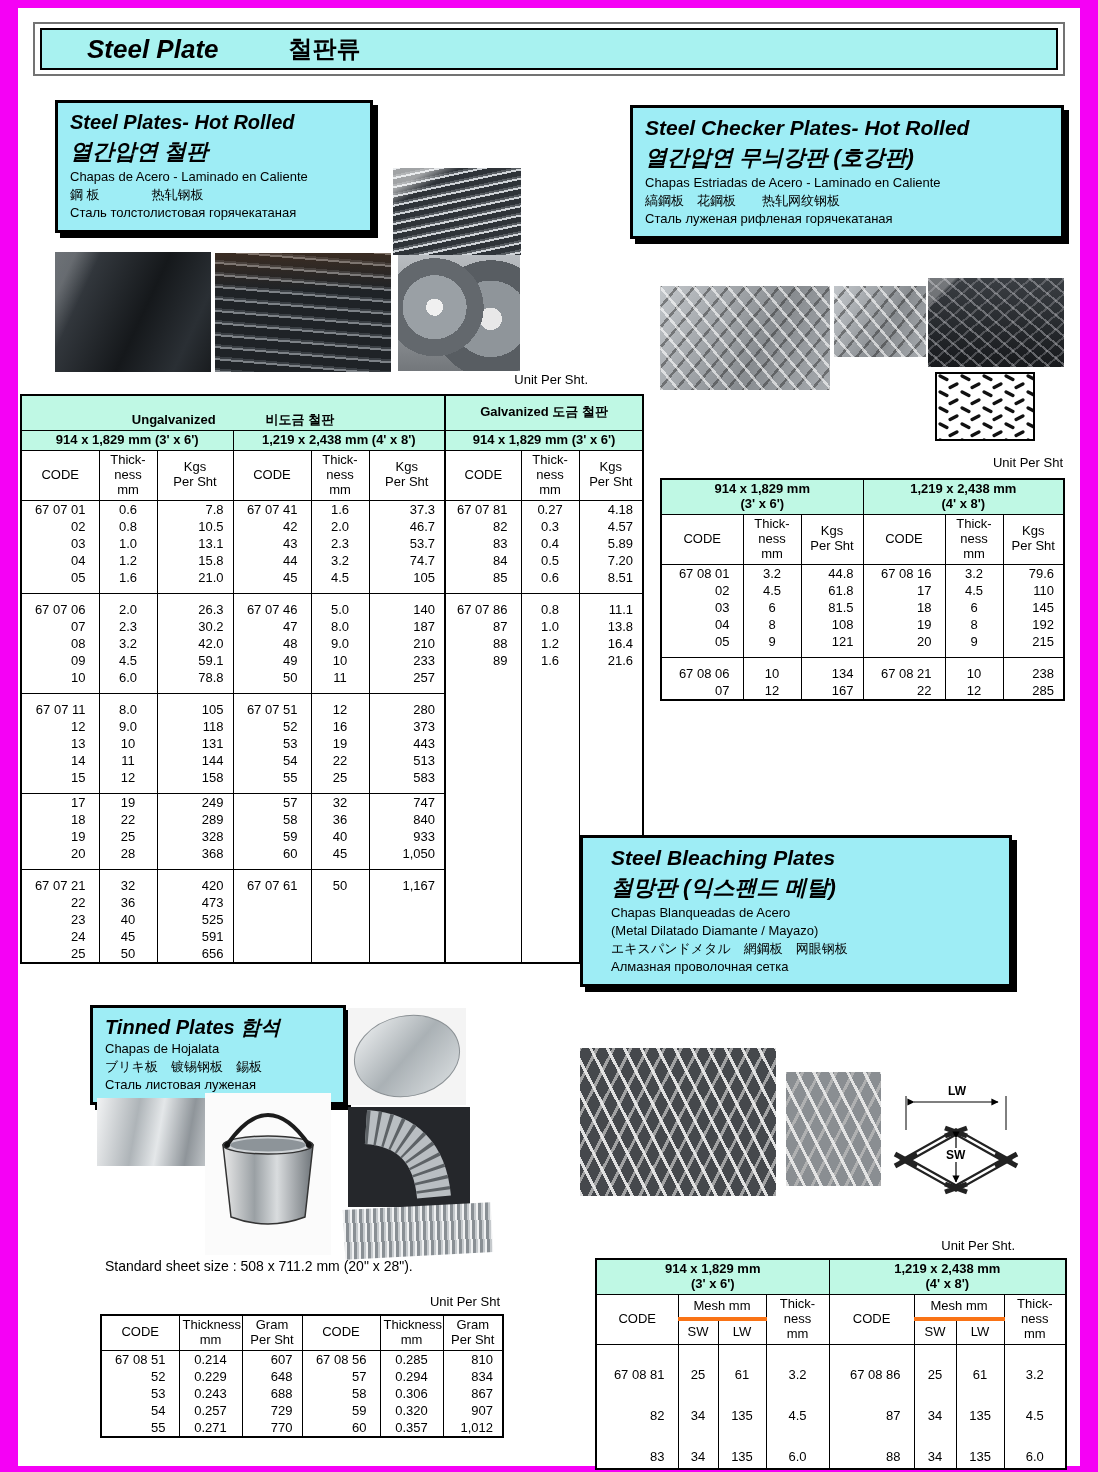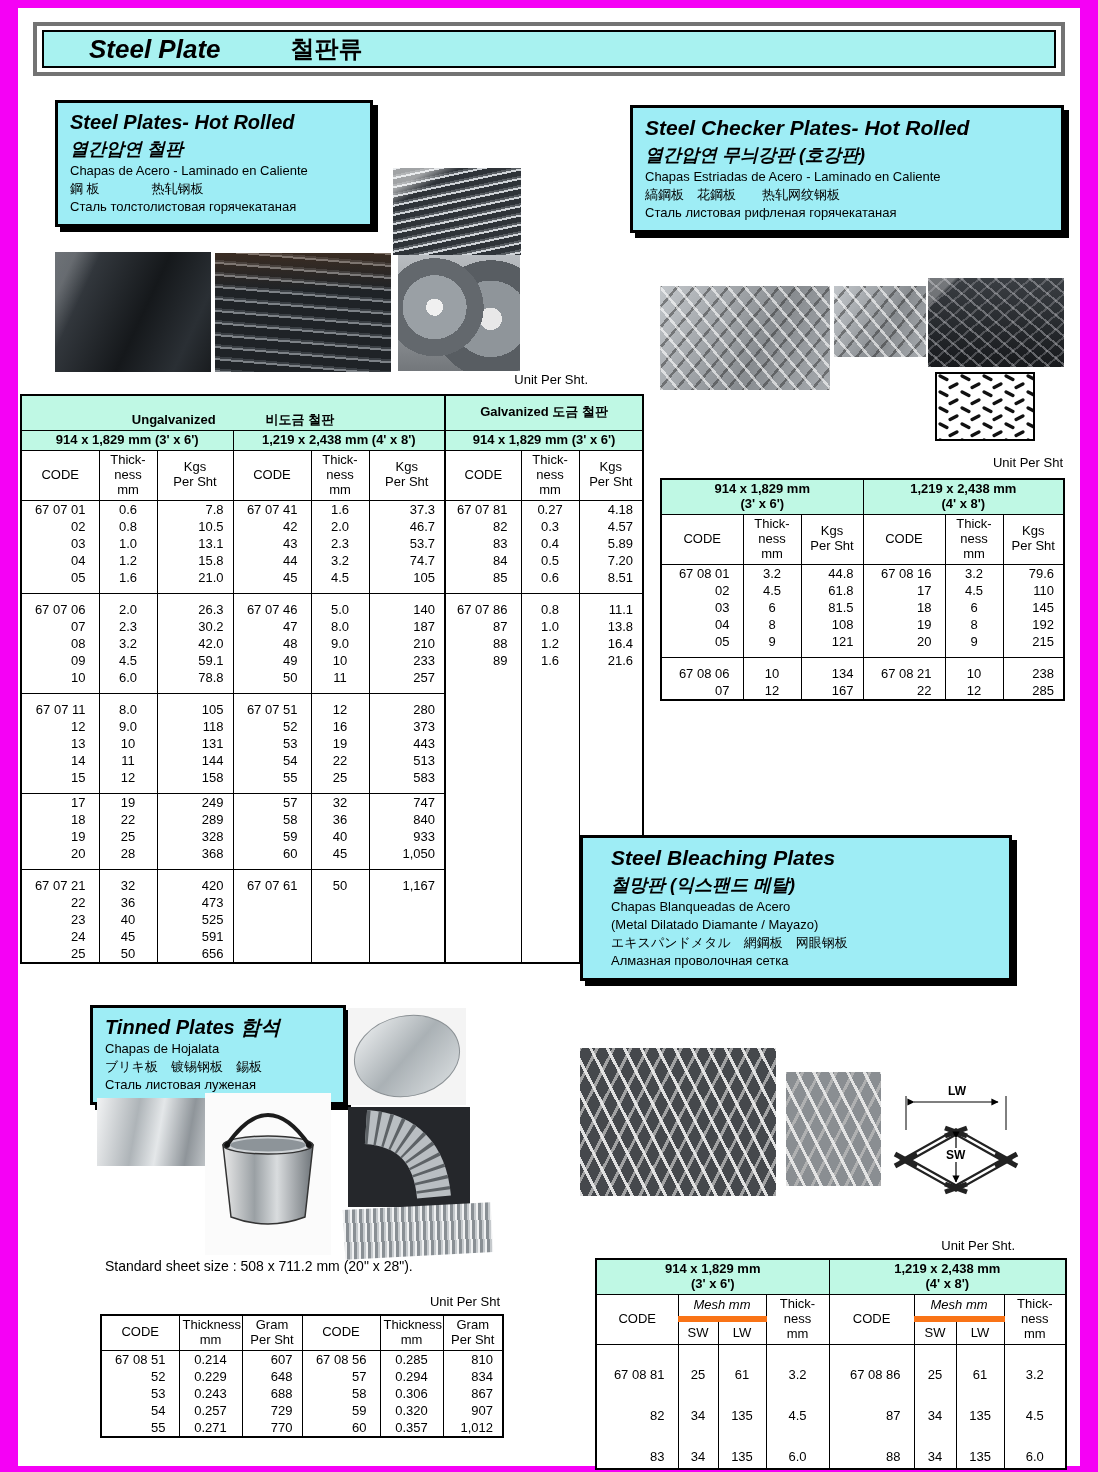--- a/index.html
+++ b/index.html
@@ -6,32 +6,32 @@
   html,body { background:#fff; }
   body { font-family:"Liberation Sans", sans-serif; }
   .page { position:relative; width:1098px; height:1472px; background:#fff; overflow:hidden; }
   .edge { position:absolute; top:0; bottom:0; width:18px; background:#f501f5; }
   .edge.left { left:0; } .edge.right { right:0; }
   .edge-top { position:absolute; left:0; right:0; top:0; height:8px; background:#f501f5; }
   .edge-bot { position:absolute; left:0; right:0; bottom:0; height:6px; background:#f501f5; }
 
   
   .header-outer { position:absolute; left:33px; top:22px; width:1032px; height:54px;
-    border:4px solid #737373; background:#fff; padding:4px 5px; }
+    border:2px solid #737373; background:#fff; padding:4px 5px; }
   .header-inner { height:100%; background:#a8f2f0; border:2px solid #000;
     display:flex; align-items:center; padding-left:45px; }
   .ht { font-size:26px; font-weight:bold; font-style:italic; }
   .hk { font-size:24px; font-weight:bold; margin-left:70px; }
 
   
   .titlebox { position:absolute; background:#9eedf5; border:3px solid #000;
     box-shadow:5px 5px 0 #000; padding:7px 12px 9px; }
   .tb-title { font-size:20px; font-weight:bold; font-style:italic; line-height:1.2; }
   .tb-title2 { font-size:19px; font-weight:bold; font-style:italic; line-height:1.2; }
-  .tb-kr { font-size:18px; font-weight:bold; font-style:italic; margin-top:3px; }
+  .tb-kr { font-size:22px; font-weight:bold; font-style:italic; margin-top:3px; }
   .tb-sm { font-size:13px; margin-top:3px; line-height:1.15; }
   .titlebox.big .tb-title { font-size:21px; }
 
   
   .photo { position:absolute; }
   .plates-stack { background-image:
     linear-gradient(150deg, rgba(255,255,255,.55) 0 14%, rgba(255,255,255,0) 24%),
     repeating-linear-gradient(168deg, #cfd3d7 0 2px, #2e3338 2px 7px, #565b60 7px 9px); }
   .darkplate { background-image:
     linear-gradient(115deg, rgba(255,255,255,.22) 0 10%, rgba(255,255,255,0) 22%),
@@ -67,21 +67,21 @@
   .note { position:absolute; font-size:14px; color:#000; }
 
   
   table.tbl { position:absolute; border-collapse:collapse; table-layout:fixed;
     background:#fff; border:2px solid #000; font-size:13px; color:#000; }
   .tbl th, .tbl td { border-left:1px solid #000; padding:1px 4px; overflow:hidden; }
   .tbl thead { border-bottom:1px solid #000; }
   .tbl thead th { font-weight:normal; text-align:center; vertical-align:middle;
     white-space:pre-line; line-height:1.15; padding:2px 3px; }
   .tbl tr.hline { border-bottom:1px solid #000; }
-  .tbl th.bb { border-bottom:6px solid #f97316;font-style:italic; }
+  .tbl th.bb { border-bottom:4px solid #f97316; }
   .tbl .cyan { background:#bff8e4; font-weight:bold; }
   .tbl .gap { margin-left:50px; }
   .tbl .p2s { border-left:2px solid #000; }
   .tbl td.code { text-align:right; padding-right:13px; white-space:pre; }
   .tbl td.thk, .tbl td.num { text-align:center; }
   .tbl td.kgs { text-align:right; padding-right:9px; }
   .tbl td.sep { border-bottom:1px solid #000; padding-bottom:8px; }
   .tbl td.gtop { padding-top:8px; }
   #main-table td.p2.panel-start { border-left-width:2px; }
   #bleaching-table td { padding-top:22px; padding-bottom:4px; }
@@ -110,21 +110,21 @@
     <div class="tb-sm">Chapas de Acero - Laminado en Caliente</div>
     <div class="tb-sm">鋼 板　　　　热轧钢板</div>
     <div class="tb-sm">Сталь толстолистовая горячекатаная</div>
   </div>
 
   <div class="titlebox big" style="left:630px; top:105px; width:434px;">
     <div class="tb-title">Steel Checker Plates- Hot Rolled</div>
     <div class="tb-kr">열간압연 무늬강판 (호강판)</div>
     <div class="tb-sm">Chapas Estriadas de Acero - Laminado en Caliente</div>
     <div class="tb-sm">縞鋼板　花鋼板　　热轧网纹钢板</div>
-    <div class="tb-sm">Сталь листовая рифленая горячекатаная</div>
+    <div class="tb-sm">Сталь луженая рифленая горячекатаная</div>
   </div>
 
   <div class="photo plates-stack" style="left:393px; top:168px; width:128px; height:87px;"></div>
   <div class="photo darkplate" style="left:55px; top:252px; width:156px; height:120px;"></div>
   <div class="photo stackpile" style="left:215px; top:253px; width:176px; height:119px;"></div>
   <div class="photo coils" style="left:398px; top:255px; width:122px; height:116px;"></div>
 
   <div class="photo checker-ph" style="left:660px; top:286px; width:170px; height:104px;"></div>
   <div class="photo checker-ph" style="left:834px; top:286px; width:92px; height:71px;"></div>
   <div class="photo checker-dark" style="left:928px; top:278px; width:136px; height:89px;"></div>

